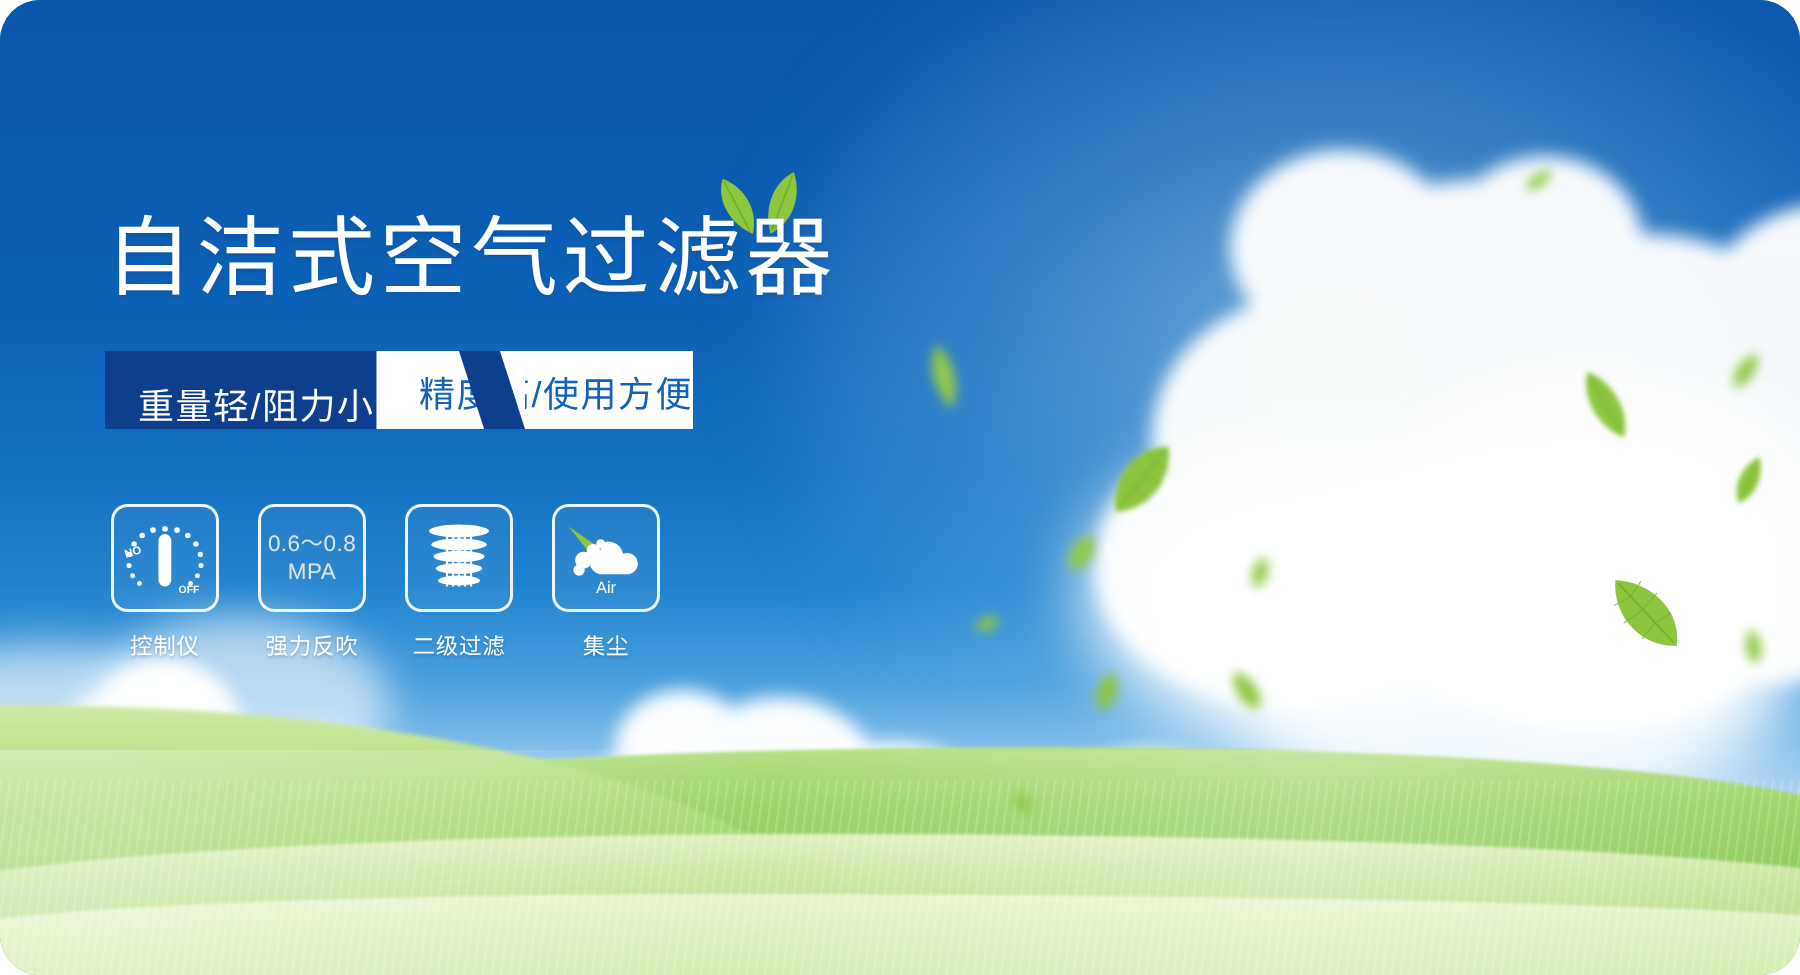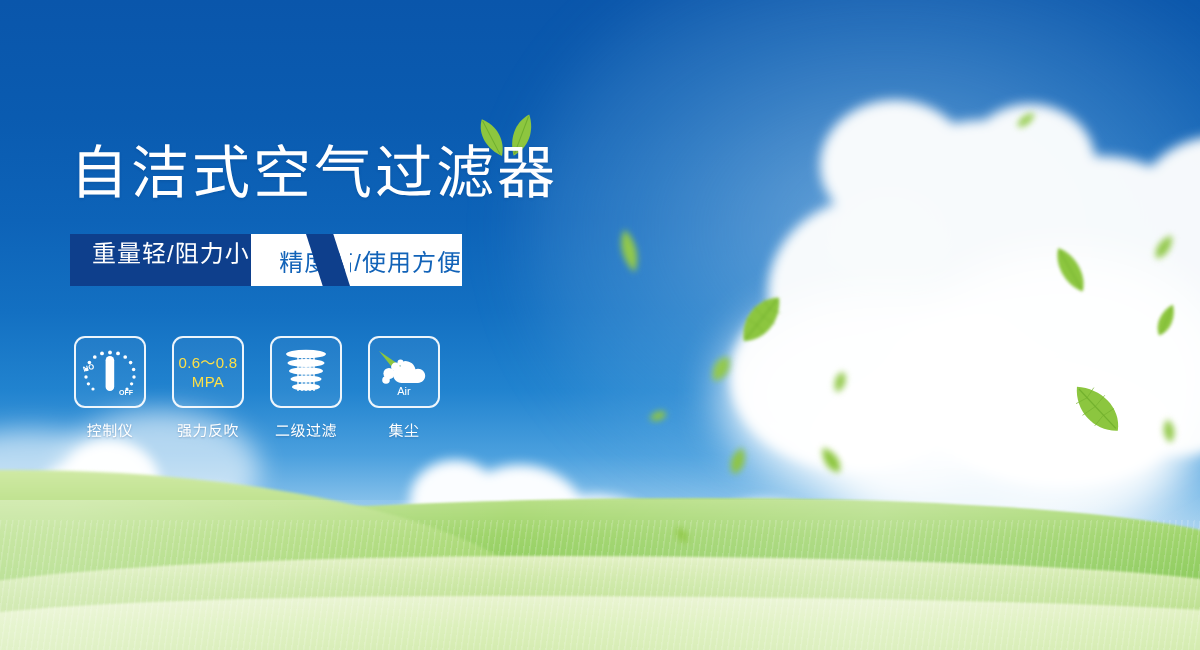--- a/index.html
+++ b/index.html
@@ -5,20 +5,21 @@
 <style>
   * { margin:0; padding:0; box-sizing:border-box; }
   html, body {
     width:1200px; height:650px; overflow:hidden;
     font-family:"Liberation Sans","DejaVu Sans",sans-serif;
   }
 
   #banner {
     position:relative; width:1200px; height:650px; overflow:hidden;
     background:#0a5bb0;
+    border-radius:27px;
   }
 
   
   .sky {
     position:absolute; inset:0;
     background:
       linear-gradient(to bottom,
         #0a56ab 0%,
         #0a5bb0 18%,
         #0d63b8 34%,
@@ -143,21 +144,21 @@
     text-shadow:0 1px 3px rgba(0,40,90,.18);
   }
 
   
   #tagline {
     position:absolute; left:0; top:234px;
     width:392px; height:52px; display:flex; overflow:hidden;
   }
   #tagline .left {
     position:relative; width:250px; height:100%;
-    background:#0e3f8c; display:flex; align-items:flex-start;
+    background:#0e3f8c; display:flex; align-items:flex-end;
   }
   #tagline .left span {
     padding-left:22px; color:#ffffff; font-size:24px;
     letter-spacing:1px; font-weight:500; white-space:nowrap;
   }
   #tagline .right {
     position:relative; flex:1; height:100%;
     background:#ffffff; display:flex; align-items:center;
   }
   #tagline .right span {
@@ -184,21 +185,21 @@
     display:flex; gap:26px;
   }
   .feature { width:72px; display:flex; flex-direction:column; align-items:center; }
   .feature-box {
     width:72px; height:72px; border:2px solid rgba(255,255,255,.92);
     border-radius:11px; display:flex; flex-direction:column;
     align-items:center; justify-content:center;
     background:rgba(255,255,255,.05);
   }
   .feature-box .txt {
-    color:#fde047; font-size:15px; line-height:1.28;
+    color:#e5e5e5; font-size:15px; line-height:1.28;
     text-align:center; font-weight:400; letter-spacing:.3px;
     white-space:nowrap;
   }
   .feature-label {
     margin-top:11px; color:#ffffff; font-size:15px;
     letter-spacing:.5px; white-space:nowrap; font-weight:400;
     text-shadow:0 1px 2px rgba(0,40,90,.25);
   }
 </style>
 </head>

